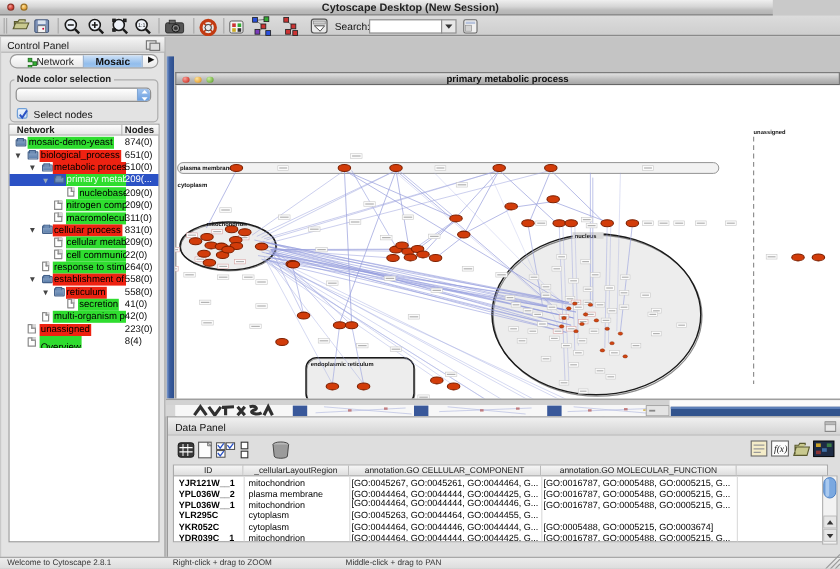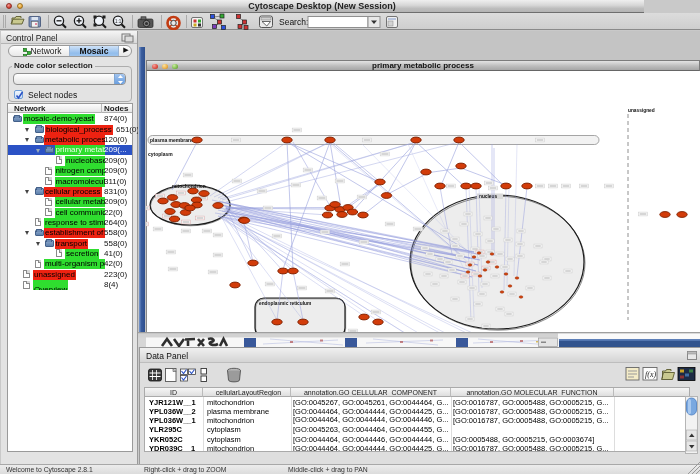--- a/index.html
+++ b/index.html
@@ -1,20 +1,20 @@
 <!DOCTYPE html>
 <html><head><meta charset="utf-8"><style>
 * { margin:0; padding:0; box-sizing:border-box; }
 html,body { width:700px; height:474px; overflow:hidden; }
 body { font-family:"Liberation Sans", sans-serif; background:#c9c9c9; position:relative; }
 .abs { position:absolute; }
 
 #titlebar { left:0; top:0; width:644px; height:13px;
   background:linear-gradient(#efefef,#d6d6d6 45%,#bdbdbd 70%,#b3b3b3);
-  border-bottom:1px solid #6e6e6e; }
+  border-bottom:1px solid #6e6e6e;padding-left:20px; }
 #titlebar .t { width:100%; text-align:center; font-size:9px; font-weight:bold; color:#222; top:1px; position:absolute;}
 .light { width:6px; height:6px; border-radius:50%; top:3px; position:absolute; }
 
 #toolbar { left:0; top:13px; width:700px; height:17px;
   background:linear-gradient(#dcdcdc,#cecece); border-bottom:1px solid #8a8a8a; }
 
 #cpanel { left:1px; top:31px; width:137px; height:433px; background:#e3e3e3; border-right:1px solid #9a9a9a;}
 #cphead { left:0; top:0; width:136px; height:13px;
   background:linear-gradient(#f5f5f5,#d8d8d8); border-bottom:1px solid #b5b5b5;
   font-size:8.5px; color:#1a1a1a; }
@@ -197,31 +197,31 @@
       <div id="treehead">
         <span style="position:absolute;left:6px;top:0px;">Network</span>
         <span style="position:absolute;left:96px;top:0px;">Nodes</span>
         <div class="abs" style="left:93px;top:0;width:1px;height:9px;background:#bbb;"></div>
       </div>
       <div class="trow" style="top:10.4px;">
         <div class="fold" style="left:5px;"></div>
         <div class="hl" style="left:15px;background:#2fdd2f;color:#000;padding:0 1px;max-width:82px;">mosaic-demo-yeast</div>
         <div class="nodesc" style="color:#111">874(0)</div>
       </div>
-      <div class="trow" style="top:20.8px;margin-left:12px;">
+      <div class="trow" style="top:20.8px;">
         <div class="tri" style="left:5px;border-top-color:#444"></div>
         <div class="fold" style="left:15px;"></div>
         <div class="hl" style="left:25px;background:#ee2211;color:#000;padding:0 1px;max-width:72px;">biological_process</div>
         <div class="nodesc" style="color:#111">651(0)</div>
       </div>
       <div class="trow" style="top:31.1px;">
         <div class="tri" style="left:16.5px;border-top-color:#444"></div>
         <div class="fold" style="left:26.5px;"></div>
         <div class="hl" style="left:36px;background:#ee2211;color:#000;padding:0 1px;max-width:61px;">metabolic process</div>
-        <div class="nodesc" style="color:#111">120(0)</div>
+        <div class="nodesc" style="color:#111">510(0)</div>
       </div>
       <div class="trow" style="top:41.4px;background:#2b52c5;">
         <div class="tri" style="left:27.5px;border-top-color:#9ab"></div>
         <div class="fold" style="left:37px;"></div>
         <div class="hl" style="left:46.5px;background:#2fdd2f;color:#eaffea;padding:0 1px;max-width:50.5px;">primary metabo</div>
         <div class="nodesc" style="color:#fff">209(...</div>
       </div>
       <div class="trow" style="top:51.8px;">
         <div class="file" style="left:47.5px;"></div>
         <div class="hl" style="left:57px;background:#2fdd2f;color:#000;padding:0 1px;max-width:40px;">nucleobase-</div>
@@ -260,21 +260,21 @@
       </div>
       <div class="trow" style="top:124.2px;">
         <div class="tri" style="left:16.5px;border-top-color:#444"></div>
         <div class="fold" style="left:26.5px;"></div>
         <div class="hl" style="left:36px;background:#ee2211;color:#000;padding:0 1px;max-width:61px;">establishment of lo</div>
         <div class="nodesc" style="color:#111">558(0)</div>
       </div>
       <div class="trow" style="top:134.6px;">
         <div class="tri" style="left:27.5px;border-top-color:#444"></div>
         <div class="fold" style="left:37px;"></div>
-        <div class="hl" style="left:46.5px;background:#ee2211;color:#000;padding:0 1px;max-width:50.5px;">transport</div>
+        <div class="hl" style="left:46.5px;background:#ee2211;color:#000;padding:0 1px;max-width:50.5px;">reticulum</div>
         <div class="nodesc" style="color:#111">558(0)</div>
       </div>
       <div class="trow" style="top:144.9px;">
         <div class="file" style="left:47.5px;"></div>
         <div class="hl" style="left:57px;background:#2fdd2f;color:#000;padding:0 1px;max-width:40px;">secretion</div>
         <div class="nodesc" style="color:#111">41(0)</div>
       </div>
       <div class="trow" style="top:155.3px;">
         <div class="file" style="left:26.5px;"></div>
         <div class="hl" style="left:36px;background:#2fdd2f;color:#000;padding:0 1px;max-width:61px;">multi-organism pro</div>

